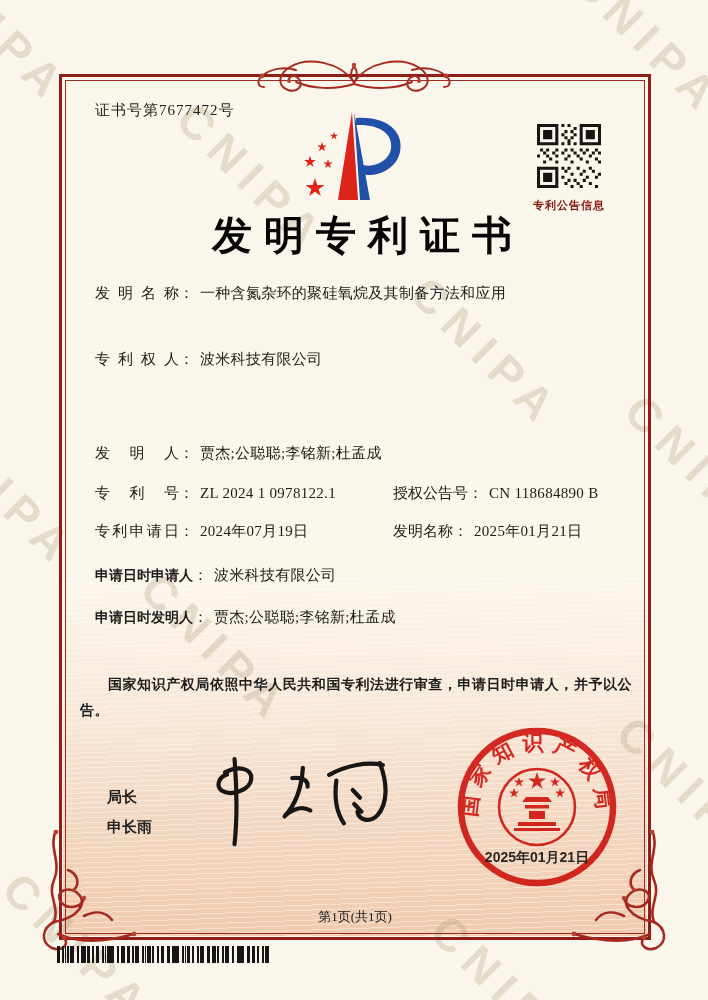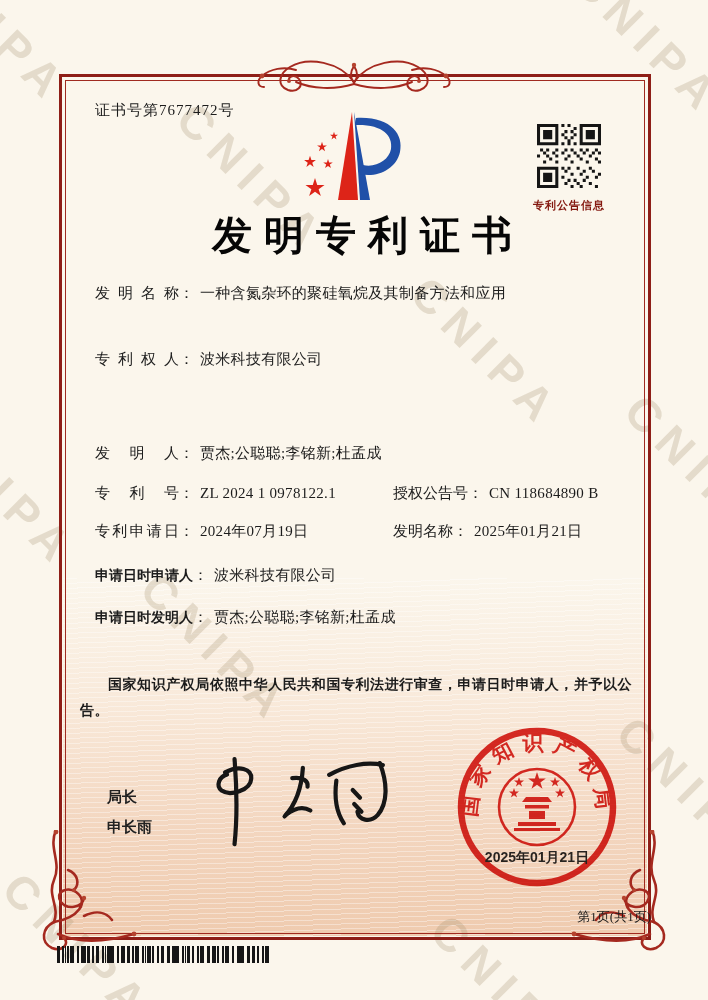--- a/index.html
+++ b/index.html
@@ -48,21 +48,21 @@
     font-size:14px;font-weight:bold;line-height:26px;letter-spacing:0.4px;text-align:justify;}
   .decl.l1{top:672px;text-indent:2em;}
   .decl.l2{top:698px;}
   
   .comm{position:absolute;left:95px;z-index:6;font-family:"Liberation Sans","DejaVu Sans",sans-serif;
     font-size:15px;font-weight:bold;color:#222;margin-left:12px;}
   .sig{position:absolute;left:196px;top:752px;z-index:7;transform:rotate(-2deg);}
   
   .seal{position:absolute;left:452px;top:722px;z-index:7;opacity:0.94;mix-blend-mode:multiply;}
   
-  .footer-page{position:absolute;left:59px;width:592px;top:908px;text-align:right;font-size:13px;z-index:6;}
+  .footer-page{position:absolute;left:59px;width:592px;top:908px;text-align:center;font-size:13px;z-index:6;}
   .barcode{position:absolute;left:57px;top:946px;width:212px;height:17px;z-index:8;
     background:
      repeating-linear-gradient(90deg,#161616 0 2px,transparent 2px 5px),
      repeating-linear-gradient(90deg,#161616 0 1px,transparent 1px 8px),
      repeating-linear-gradient(90deg,#161616 0 3px,transparent 3px 13px);}
 </style>
 </head>
 <body>
 
 <div class="page">

